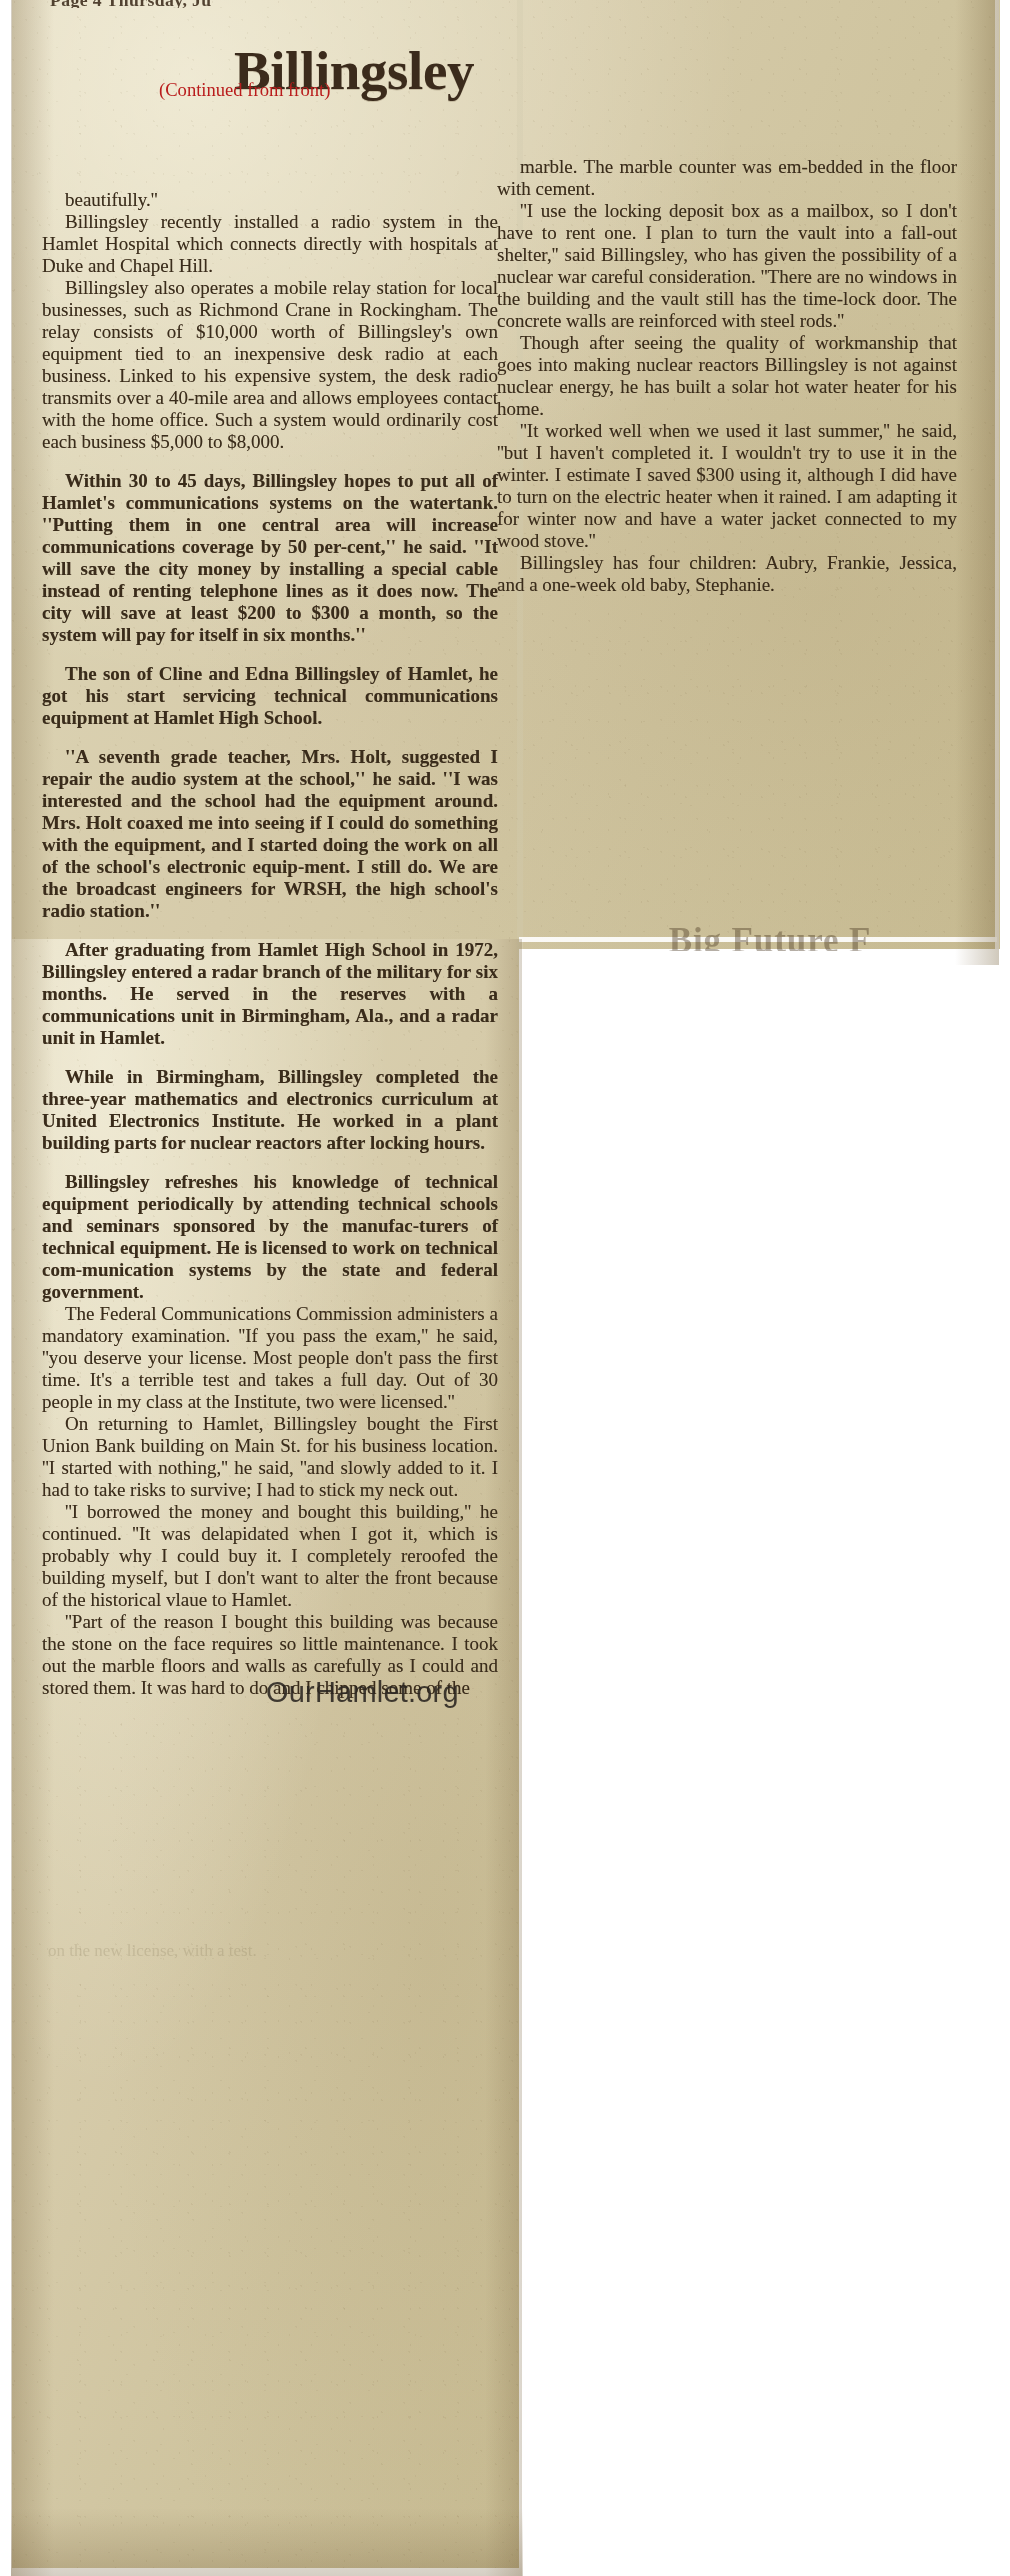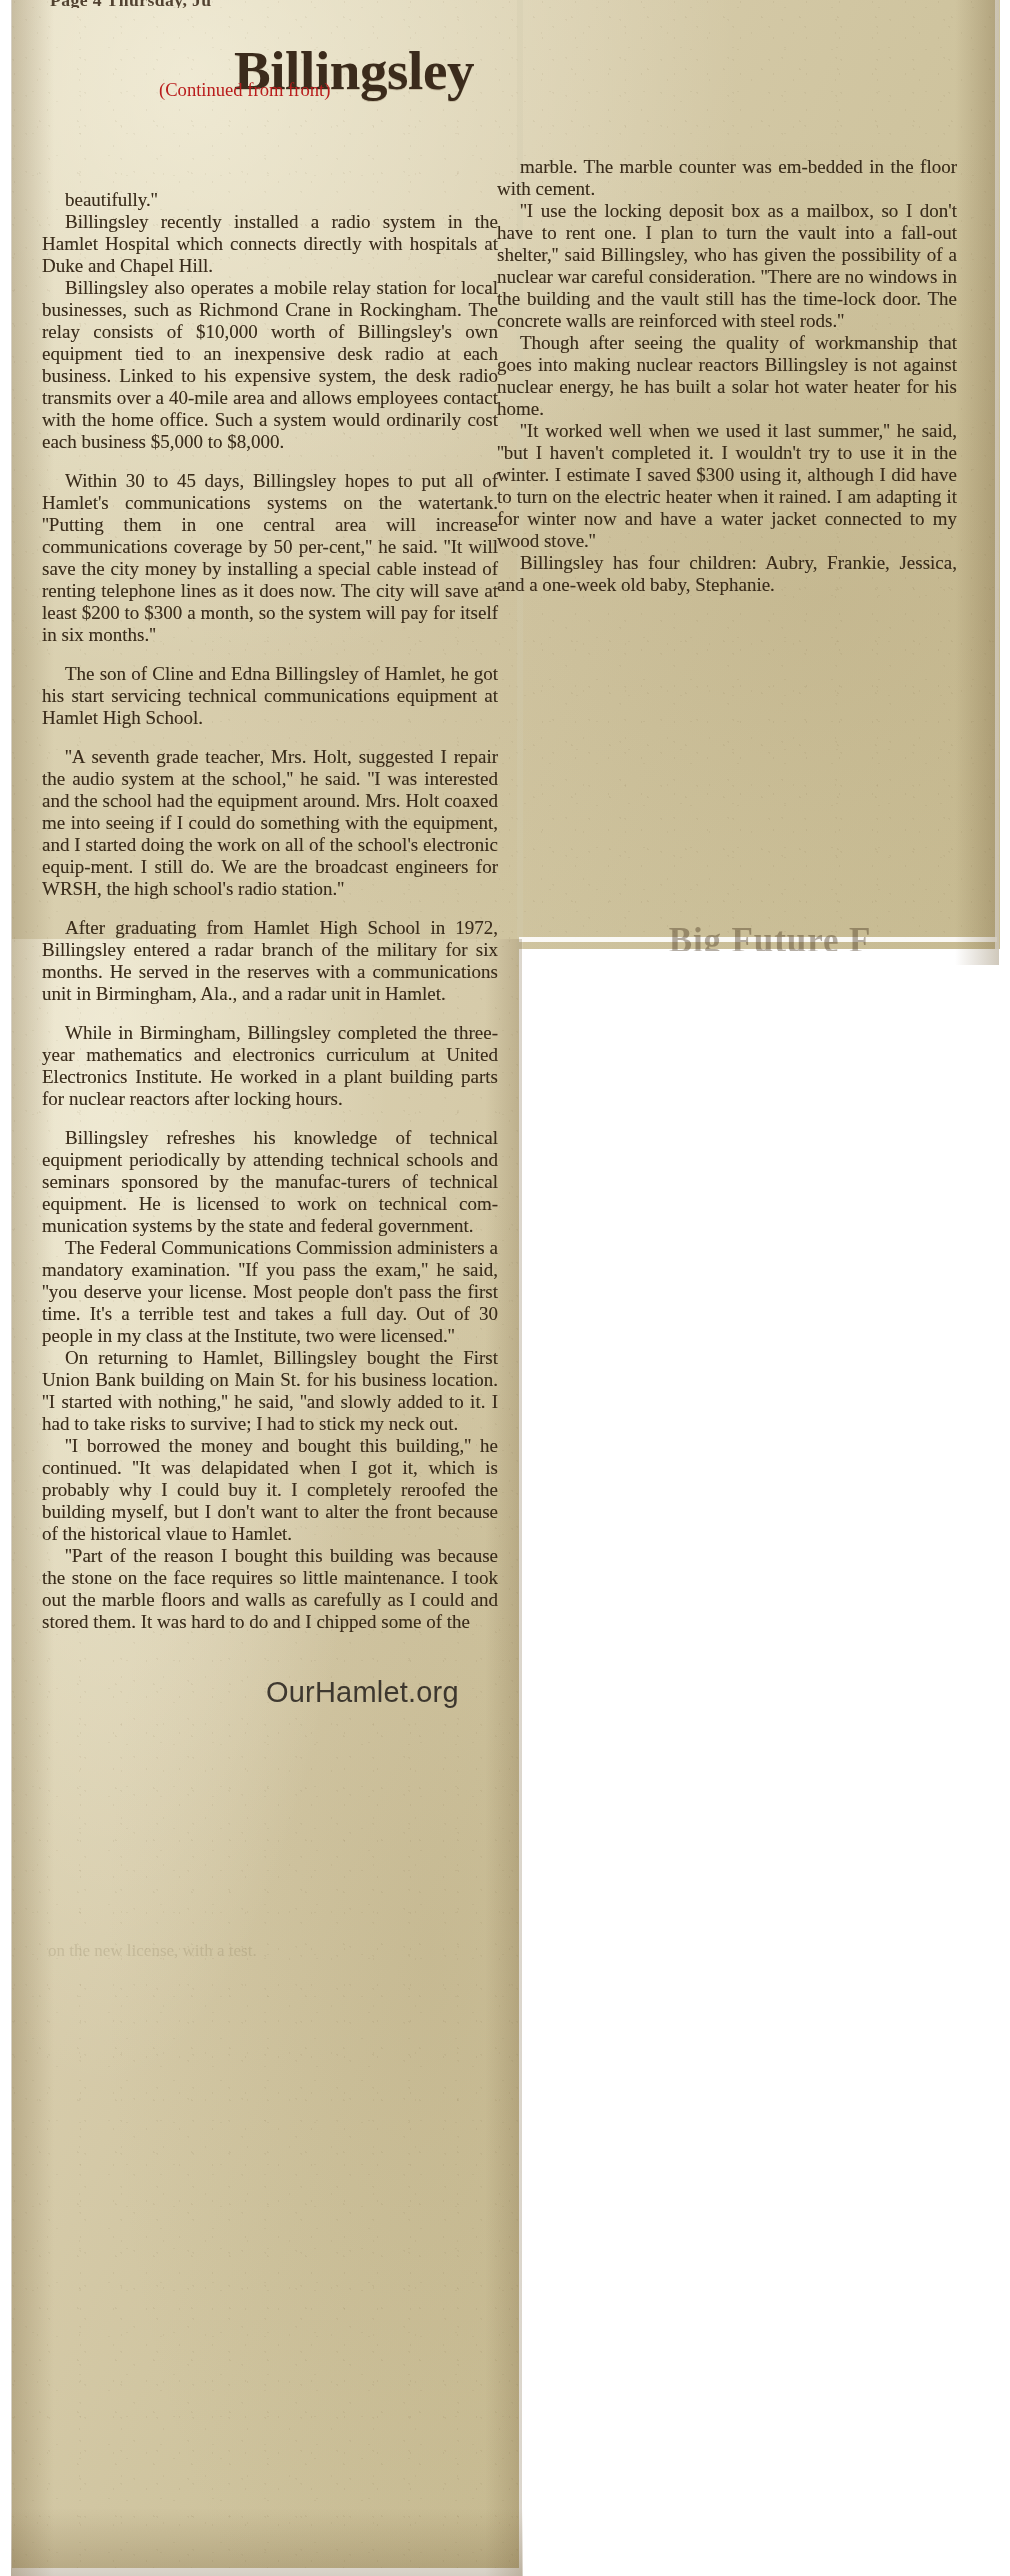--- a/index.html
+++ b/index.html
@@ -96,21 +96,21 @@
     font-size:19px;
     line-height:22px;
     text-align:justify;
     -webkit-hyphens:none;hyphens:none;
     text-rendering:optimizeLegibility;
   }
   #col-left {left:42px; top:182px; width:456px;margin-top:7px;}
   #col-right{left:497px;top:156px; width:460px;}
 
   .col p{margin:0;text-indent:23px;}
-  .col p.gap{margin-top:17px;}
+  .col p.gap{margin-top:17px;font-weight:bold;}
   .col p.nogap{margin-top:0;}
 
   
   .col p{text-shadow:0 0 0.5px rgba(58,44,27,.35);}
 
   
   #watermark{
     position:absolute;left:266px;top:1652px;
     font-family:"Liberation Sans",sans-serif;
     font-size:29px;line-height:32px;color:#2a2520;

